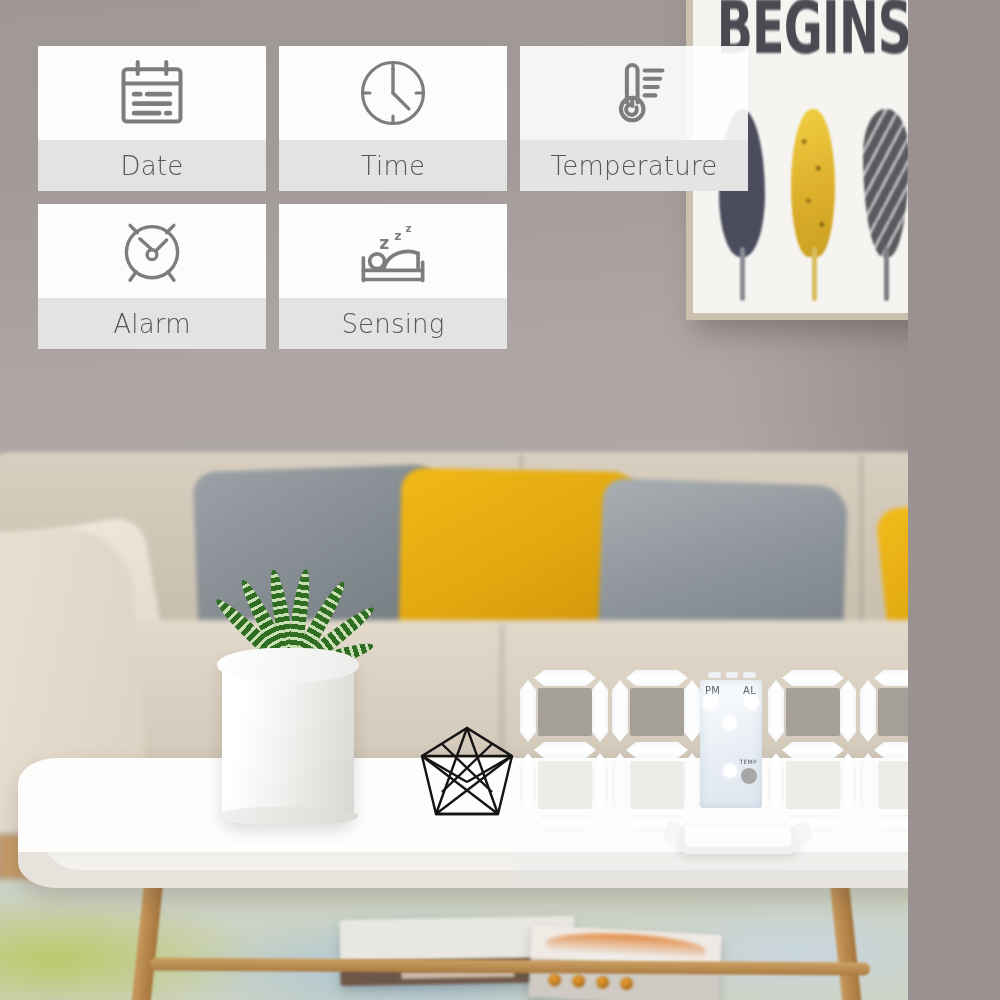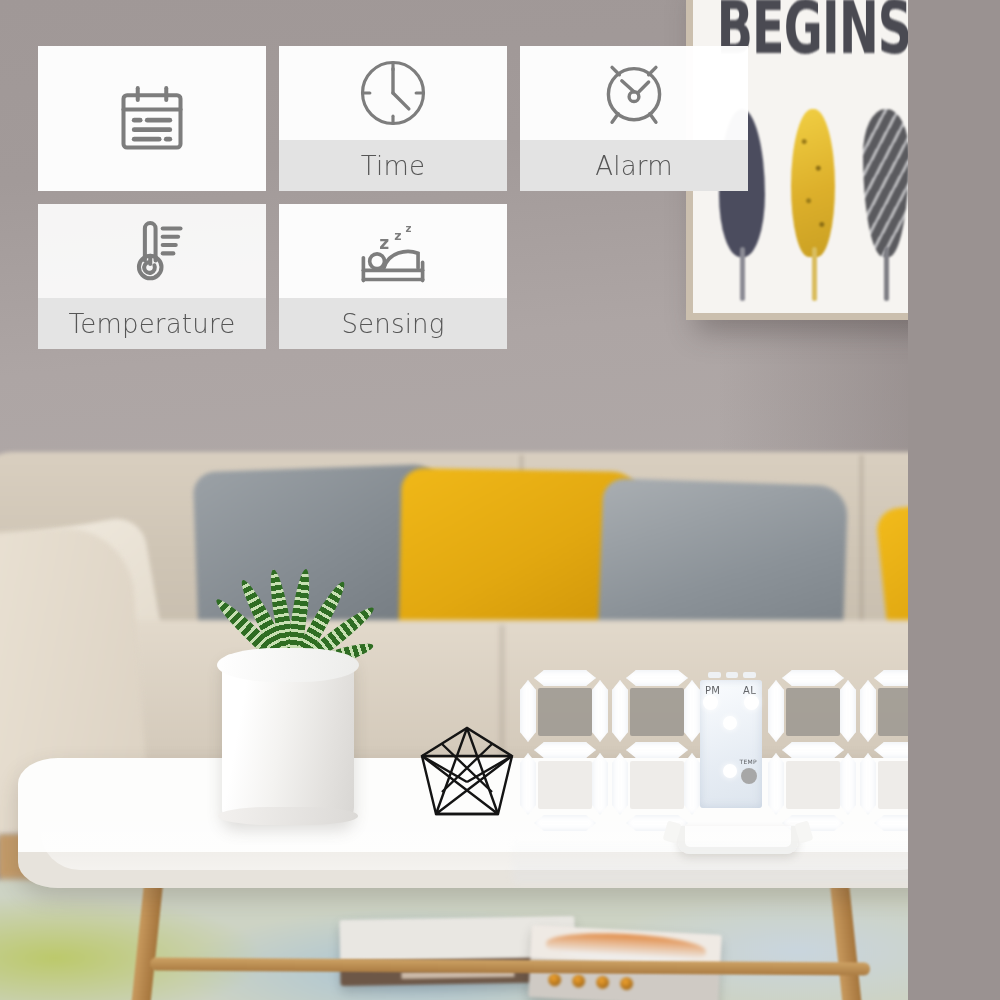--- a/index.html
+++ b/index.html
@@ -507,67 +507,68 @@
           <line x1="8" y1="24" x2="56" y2="24"></line>
           <line x1="20" y1="6" x2="20" y2="16"></line>
           <line x1="44" y1="6" x2="44" y2="16"></line>
           <line x1="17" y1="33" x2="22" y2="33" stroke-width="4"></line>
           <line x1="28" y1="33" x2="47" y2="33" stroke-width="4"></line>
           <line x1="17" y1="41" x2="47" y2="41" stroke-width="4"></line>
           <line x1="17" y1="49" x2="38" y2="49" stroke-width="4"></line>
           <line x1="44" y1="49" x2="47" y2="49" stroke-width="4"></line>
         </svg>
       </div>
+      <div class="card-label">Date</div>
     </div>
 
     <div class="card">
       <div class="card-icon">
         <svg width="78" height="78" viewBox="0 0 64 64" fill="none" stroke="#7d7d7d" stroke-width="2.6" stroke-linecap="round">
           <circle cx="32" cy="32" r="25"></circle>
           <line x1="32" y1="7" x2="32" y2="13"></line>
           <line x1="32" y1="51" x2="32" y2="57"></line>
           <line x1="7" y1="32" x2="13" y2="32"></line>
           <line x1="51" y1="32" x2="57" y2="32"></line>
           <line x1="32" y1="12" x2="32" y2="32" stroke-width="2.8"></line>
           <line x1="32" y1="32" x2="45" y2="45" stroke-width="2.8"></line>
         </svg>
       </div>
       <div class="card-label">Time</div>
+    </div>
+
+    <div class="card translucent">
+      <div class="card-icon">
+        <svg width="76" height="76" viewBox="0 0 64 64" fill="none" stroke="#7d7d7d" stroke-width="3.4" stroke-linecap="round">
+          <path d="M26 40 V13 a4.5 4.5 0 0 1 9 0 V40"></path>
+          <circle cx="30.5" cy="45.5" r="9.5"></circle>
+          <path d="M30.5 36 v7"></path>
+          <path d="M34 44 a4.5 4.5 0 1 1 -5 -2.5"></path>
+          <line x1="41" y1="13" x2="56" y2="13"></line>
+          <line x1="41" y1="20" x2="54" y2="20"></line>
+          <line x1="41" y1="27" x2="52" y2="27"></line>
+          <line x1="41" y1="34" x2="50" y2="34"></line>
+        </svg>
+      </div>
+      <div class="card-label">Temperature</div>
     </div>
 
     <div class="card">
       <div class="card-icon">
         <svg width="78" height="78" viewBox="0 0 64 64" fill="none" stroke="#7d7d7d" stroke-width="2.8" stroke-linecap="round">
           <circle cx="32" cy="33" r="21"></circle>
           <line x1="14" y1="11" x2="20" y2="17"></line>
           <line x1="50" y1="11" x2="44" y2="17"></line>
           <line x1="19" y1="49" x2="14" y2="56"></line>
           <line x1="45" y1="49" x2="50" y2="56"></line>
           <circle cx="32" cy="35" r="4"></circle>
           <line x1="32" y1="31" x2="22" y2="22"></line>
           <line x1="35" y1="32" x2="44" y2="23"></line>
         </svg>
       </div>
       <div class="card-label">Alarm</div>
-    </div>
-
-    <div class="card translucent">
-      <div class="card-icon">
-        <svg width="76" height="76" viewBox="0 0 64 64" fill="none" stroke="#7d7d7d" stroke-width="3.4" stroke-linecap="round">
-          <path d="M26 40 V13 a4.5 4.5 0 0 1 9 0 V40"></path>
-          <circle cx="30.5" cy="45.5" r="9.5"></circle>
-          <path d="M30.5 36 v7"></path>
-          <path d="M34 44 a4.5 4.5 0 1 1 -5 -2.5"></path>
-          <line x1="41" y1="13" x2="56" y2="13"></line>
-          <line x1="41" y1="20" x2="54" y2="20"></line>
-          <line x1="41" y1="27" x2="52" y2="27"></line>
-          <line x1="41" y1="34" x2="50" y2="34"></line>
-        </svg>
-      </div>
-      <div class="card-label">Temperature</div>
     </div>
 
     <div class="card">
       <div class="card-icon">
         <svg width="82" height="76" viewBox="0 0 72 64" fill="none" stroke="#7d7d7d" stroke-width="3.2" stroke-linecap="round">
           <line x1="10" y1="38" x2="10" y2="58"></line>
           <line x1="62" y1="42" x2="62" y2="58"></line>
           <line x1="10" y1="49" x2="62" y2="49"></line>
           <line x1="10" y1="57" x2="62" y2="57"></line>
           <circle cx="22" cy="41" r="6.5"></circle>

